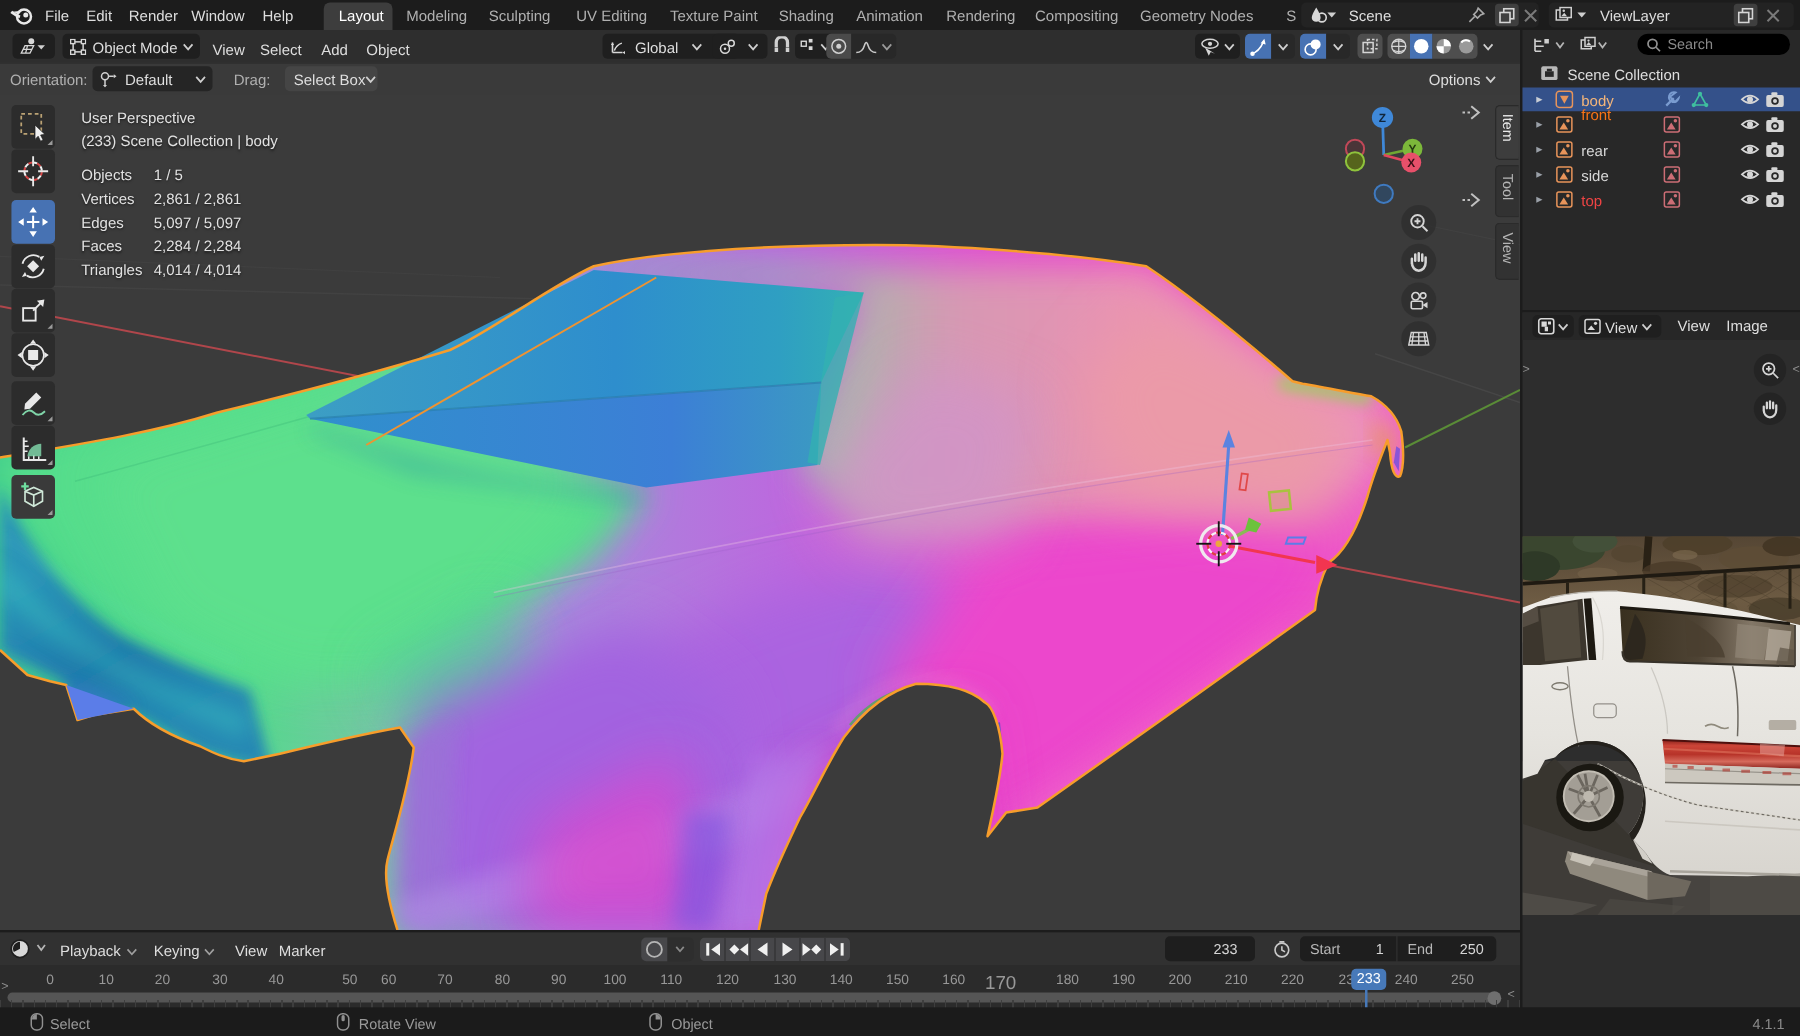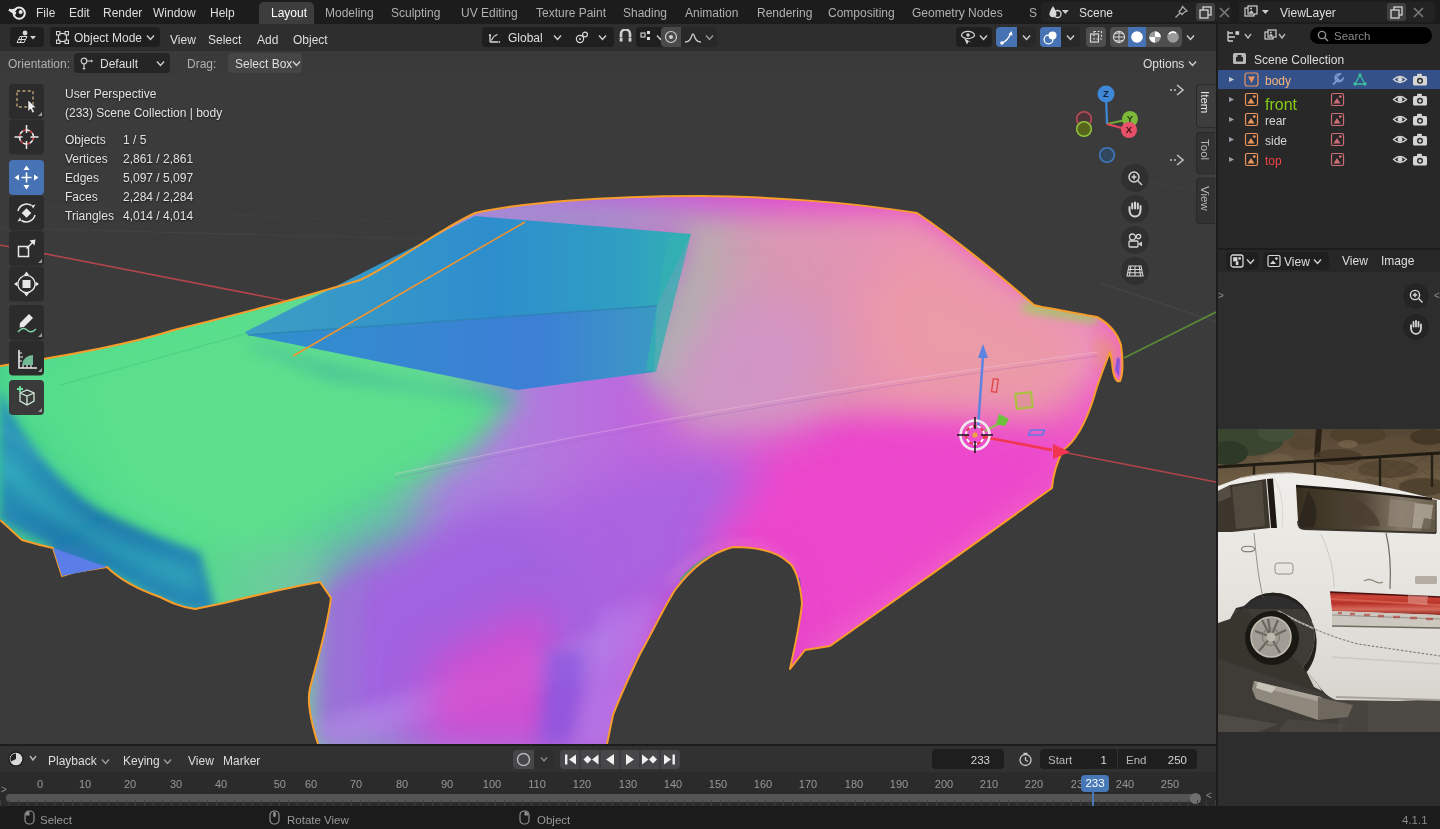--- a/index.html
+++ b/index.html
@@ -695,21 +695,21 @@
       <circle cx="8" cy="7.8" r="3" fill="#282828"></circle>
         <circle cx="8" cy="7.8" r="1.6" fill="#d5d5d5"></circle>
     </svg>
 
     <div class="abs" style="left:11px;top:69px;color:#9aa0a8;font-size:10px;">▸</div>
     <svg class="abs" style="left:26px;top:68px;" width="15" height="15" viewBox="0 0 15 15">
       <rect x="1.5" y="1.5" width="12" height="12" rx="1.5" fill="none" stroke="#e8945a" stroke-width="1.2"></rect>
       <path d="M 3.5,11.5 L 7,6 L 10.5,11.5 Z" fill="#e8945a"></path>
         <circle cx="10.3" cy="4.6" r="1.4" fill="#e8945a"></circle>
     </svg>
-    <div class="abs" style="left:47px;top:72px;color:#84cc16;font-size:16px;">front</div>
+    <div class="abs" style="left:47px;top:61px;color:#f97316;font-size:12px;">front</div>
     <svg class="abs" style="left:112px;top:68px;" width="15" height="15" viewBox="0 0 15 15">
       <rect x="1.5" y="1.5" width="12" height="12" rx="1.5" fill="none" stroke="#cc6d75" stroke-width="1.2"></rect>
       <path d="M 3.5,11.5 L 7,6 L 10.5,11.5 Z" fill="#cc6d75"></path>
         <circle cx="10.3" cy="4.6" r="1.4" fill="#cc6d75"></circle>
     </svg>
     <svg class="abs" style="left:174px;top:69px;" width="16" height="13" viewBox="0 0 16 13">
       <path d="M 1.5,6.5 Q 8,0.5 14.5,6.5 Q 8,12.5 1.5,6.5 Z" fill="none" stroke="#d5d5d5" stroke-width="1.3"></path>
       <circle cx="8" cy="6.5" r="2.4" fill="#d5d5d5"></circle>
     </svg>
     <svg class="abs" style="left:194px;top:69px;" width="16" height="13" viewBox="0 0 16 13">
@@ -1042,21 +1042,21 @@
     <div class="abs" style="left:336px;top:32px;width:40px;text-align:center;color:#989898;font-size:11px;">70</div>
     <div class="abs" style="left:382px;top:32px;width:40px;text-align:center;color:#989898;font-size:11px;">80</div>
     <div class="abs" style="left:427px;top:32px;width:40px;text-align:center;color:#989898;font-size:11px;">90</div>
     <div class="abs" style="left:472px;top:32px;width:40px;text-align:center;color:#989898;font-size:11px;">100</div>
     <div class="abs" style="left:517px;top:32px;width:40px;text-align:center;color:#989898;font-size:11px;">110</div>
     <div class="abs" style="left:562px;top:32px;width:40px;text-align:center;color:#989898;font-size:11px;">120</div>
     <div class="abs" style="left:608px;top:32px;width:40px;text-align:center;color:#989898;font-size:11px;">130</div>
     <div class="abs" style="left:653px;top:32px;width:40px;text-align:center;color:#989898;font-size:11px;">140</div>
     <div class="abs" style="left:698px;top:32px;width:40px;text-align:center;color:#989898;font-size:11px;">150</div>
     <div class="abs" style="left:743px;top:32px;width:40px;text-align:center;color:#989898;font-size:11px;">160</div>
-    <div class="abs" style="left:788px;top:32px;width:40px;text-align:center;color:#989898;font-size:11px;">170</div>
+    <div class="abs" style="left:788px;top:32px;width:40px;color:#989898;font-size:15px;">170</div>
     <div class="abs" style="left:834px;top:32px;width:40px;text-align:center;color:#989898;font-size:11px;">180</div>
     <div class="abs" style="left:879px;top:32px;width:40px;text-align:center;color:#989898;font-size:11px;">190</div>
     <div class="abs" style="left:924px;top:32px;width:40px;text-align:center;color:#989898;font-size:11px;">200</div>
     <div class="abs" style="left:969px;top:32px;width:40px;text-align:center;color:#989898;font-size:11px;">210</div>
     <div class="abs" style="left:1014px;top:32px;width:40px;text-align:center;color:#989898;font-size:11px;">220</div>
     <div class="abs" style="left:1060px;top:32px;width:40px;text-align:center;color:#989898;font-size:11px;">230</div>
     <div class="abs" style="left:1105px;top:32px;width:40px;text-align:center;color:#989898;font-size:11px;">240</div>
     <div class="abs" style="left:1150px;top:32px;width:40px;text-align:center;color:#989898;font-size:11px;">250</div>
 
     <div class="abs" style="left:6px;top:48px;width:1194px;height:8px;background:#555555;border-radius:4px;"></div>

